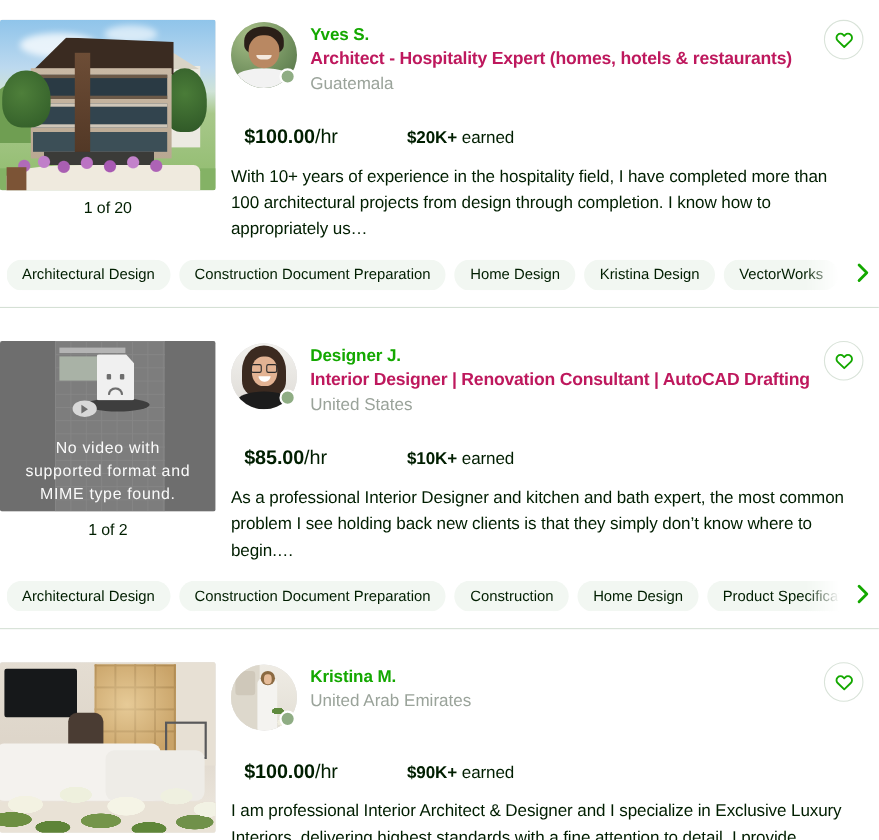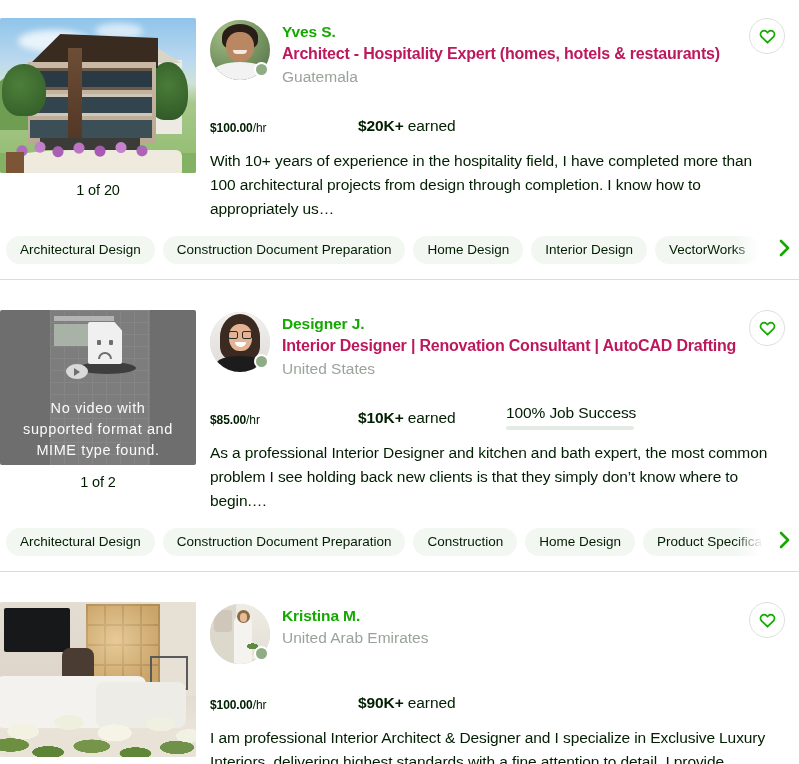--- a/index.html
+++ b/index.html
@@ -239,26 +239,27 @@
   .fav-btn svg { display:block; }
 
   .stats-row {
     display: flex;
     align-items: flex-end;
     margin-top: 18px;
     padding-left: 0px;
     height: 30px;
   }
   .stat-rate {
-    font-size: 12px;
+    font-size: 18px;
     font-weight: 700;
     color: #001e00;
     width: 148px;
     flex: 0 0 148px;
     letter-spacing: -0.1px;
+    margin-left: 12px;
   }
   .stat-rate .unit { font-weight: 400; }
   .stat-earned {
     font-size: 15.5px;
     color: #001e00;
     width: 148px;
     flex: 0 0 148px;
     letter-spacing: -0.1px;
   }
   .stat-earned b { font-weight: 700; }
@@ -379,21 +380,21 @@
 
         <div class="desc">With 10+ years of experience in the hospitality field, I have completed more than 100 architectural projects from design through completion. I know how to appropriately us…</div>
       </div>
     </div>
 
     <div class="tags-row">
       <div class="tags-scroll">
         <span class="tag">Architectural Design</span>
         <span class="tag">Construction Document Preparation</span>
         <span class="tag">Home Design</span>
-        <span class="tag">Interior Design</span>
+        <span class="tag">Kristina Design</span>
         <span class="tag">VectorWorks</span>
 
       </div>
       <div class="tags-next" title="Next skills">
         <span>
           <svg width="14" height="18" viewBox="0 0 12 18" fill="none" stroke="#14a800" stroke-width="2.6" stroke-linecap="round" stroke-linejoin="round">
               <path d="M2 2l7 7-7 7"></path>
             </svg>
         </span>
       </div>
@@ -450,24 +451,20 @@
           <span>
             <svg width="17" height="16" viewBox="0 0 24 22" fill="none" stroke="#14a800" stroke-width="2.4" stroke-linejoin="round">
               <path d="M12 20.5 3.6 12.3a5.1 5.1 0 0 1 0-7.3 5.1 5.1 0 0 1 7.2 0L12 6.2l1.2-1.2a5.1 5.1 0 0 1 7.2 0 5.1 5.1 0 0 1 0 7.3Z"></path>
             </svg>
           </span>
         </div>
 
         <div class="stats-row">
           <div class="stat-rate"><span>$85.00</span><span class="unit">/hr</span></div>
           <div class="stat-earned"><b>$10K+</b><span> earned</span></div>
-          <div class="stat-jss">
-            <span class="jss-label">100% Job Success</span>
-            <span class="jss-bar"><span class="jss-bar-fill" id="jss-fill-1" style="width:100%"></span></span>
-          </div>
         </div>
 
         <div class="desc">As a professional Interior Designer and kitchen and bath expert, the most common problem I see holding back new clients is that they simply don’t know where to begin.…</div>
       </div>
     </div>
 
     <div class="tags-row">
       <div class="tags-scroll">
         <span class="tag">Architectural Design</span>
         <span class="tag">Construction Document Preparation</span>

